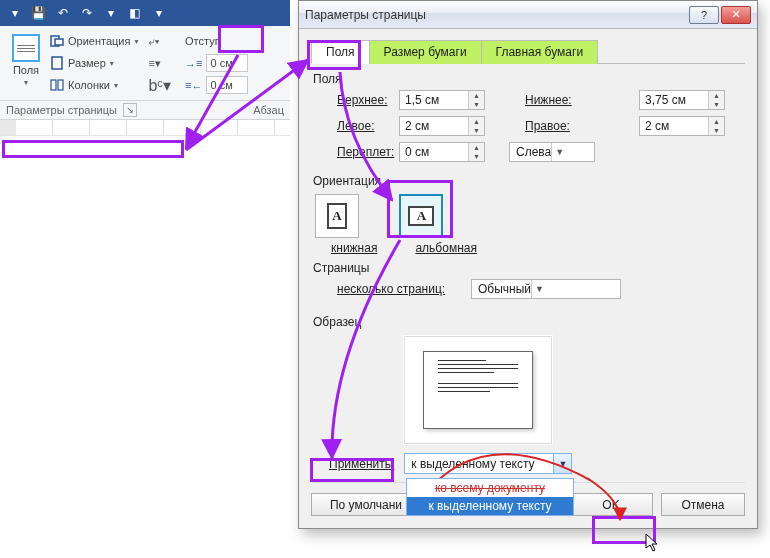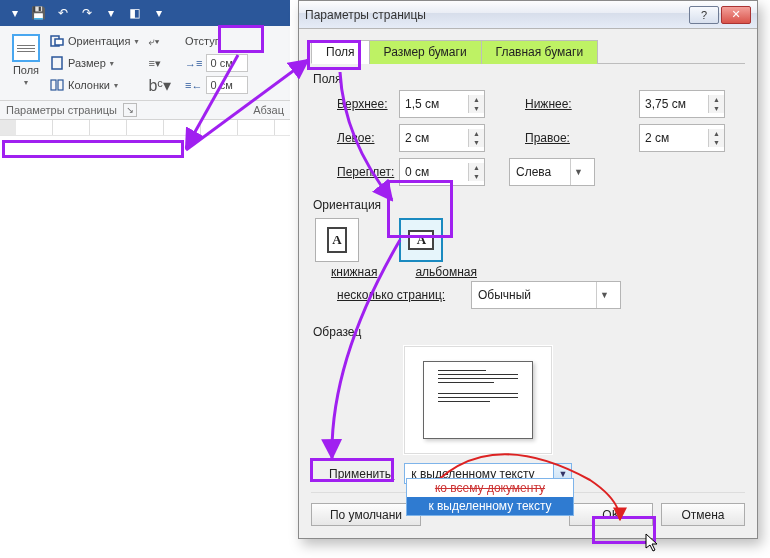--- a/index.html
+++ b/index.html
@@ -39,26 +39,26 @@
   .win-btn { width: 30px; height: 18px; border: 1px solid #6f7c95; border-radius: 2px; display: inline-flex; align-items: center; justify-content: center; font-size: 11px; background: linear-gradient(#f7f9fd,#d8e0ee); color: #333; }
   .win-btn.close { background: linear-gradient(#f3a09a,#d9534a); color: #fff; border-color: #a33; }
   .dlg-body { padding: 10px 12px 12px 12px; font-size: 12px; color: #222; }
   .dlg-tabs { display: flex; border-bottom: 1px solid #bdbdbd; margin-bottom: 8px; }
   .dlg-tab { padding: 4px 14px; border: 1px solid #bdbdbd; border-bottom: none; background: #bef264; margin-right: -1px; position: relative; top: 1px; cursor: pointer; }
   .dlg-tab.active { background: #fff; border-bottom: 1px solid #fff; }
   .section-label { margin: 6px 0 4px 2px; }
   .field-row { display: flex; align-items: center; margin-bottom: 6px; }
   .two-col { display: flex; gap: 24px; }
   .field-row label { width: 78px; display: inline-block; }
-  .spin, .combo { height: 28px; border: 1px solid #b5b5b5; background: #fff; display: flex; align-items: center; font-size: 12px; }
+  .spin, .combo { height: 20px; border: 1px solid #b5b5b5; background: #fff; display: flex; align-items: center; font-size: 12px; }
   .spin { width: 86px; }
   .spin .val { flex: 1; padding: 0 5px; }
   .spin .sp-btns { width: 16px; display: flex; flex-direction: column; border-left: 1px solid #ccc; }
   .spin .sp-btns span { height: 9px; font-size: 7px; display: flex; align-items: center; justify-content: center; color: #555; background: #f3f3f3; }
-  .combo { width: 116px; padding: 0 8px 0 6px; justify-content: space-between; }
+  .combo { width: 116px; padding: 0 8px 0 6px; justify-content: flex-start; }
   .combo .dd { width: 16px; height: 100%; display: flex; align-items: center; justify-content: center; border-left: 1px solid #ccc; color: #555; font-size: 9px; }
   .orient-row { display: flex; gap: 22px; margin: 6px 0 2px 4px; align-items: flex-start; }
   .orient { text-align: center; }
   .orient-ico { width: 44px; height: 44px; border: 1px solid #b0b0b0; background: #fff; display: flex; align-items: center; justify-content: center; margin-bottom: 3px; }
   .orient-ico.landscape { border: 2px solid #1a8ac0; background: #e6f5fb; }
   .orient-page { border: 2px solid #444; background: #fff; position: relative; overflow: hidden; }
   .orient-page.port { width: 20px; height: 26px; }
   .orient-page.land { width: 26px; height: 20px; }
   .orient-page::after { content: "A"; position: absolute; inset: 0; display: flex; align-items: center; justify-content: center; font-size: 13px; font-weight: bold; font-family: Georgia, serif; }
   .preview-box { width: 150px; height: 110px; border: 1px solid #fff; background: #fff; margin: 6px 0 8px 92px; display: flex; align-items: center; justify-content: center; box-shadow: inset 0 0 0 1px #ddd; }
@@ -267,20 +267,21 @@
         <span class="u1">книжная</span>
       </div>
       <div class="orient">
         <div class="orient-ico landscape">
             <div class="orient-page land"></div>
           </div>
         <span class="u1">альбомная</span>
       </div>
     </div>
 
+    <div class="section-label">Страницы</div>
     <div class="field-row" style="margin-left:10px">
       <label style="width:150px"><span class="u1">несколько страниц:</span></label>
       <div class="combo" style="width:150px">
           <span>Обычный</span>
           <span class="dd">▼</span>
         </div>
     </div>
 
     <div class="section-label" style="margin-top:16px">Образец</div>
     <div class="preview-box">

